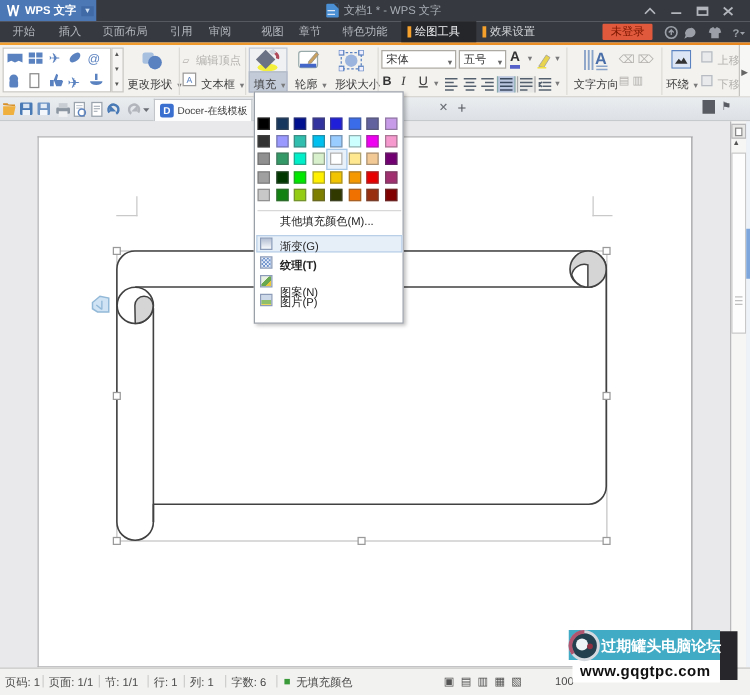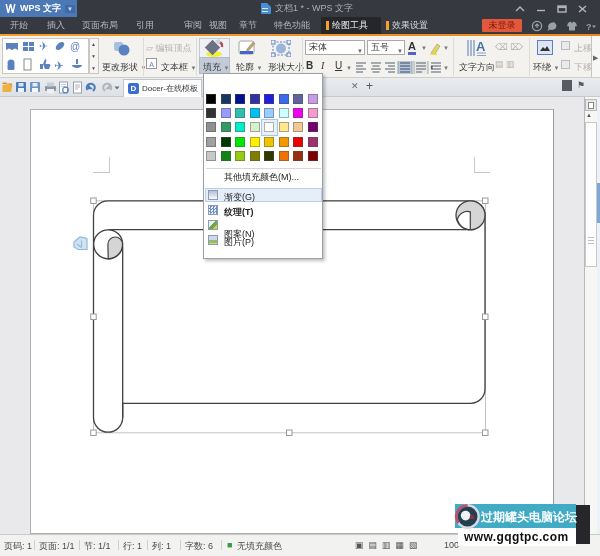--- a/index.html
+++ b/index.html
@@ -81,21 +81,21 @@
       <path d="M44 3.2 h8" stroke-width="1.8"></path>
    <path d="M65 2 l7 6 M72 2 l-7 6"></path>
   </g>
   </svg>
 
 <div class="abs" id="tabrow">
   <span class="tab" style="left:10px;">开始</span>
   <span class="tab" style="left:47px;">插入</span>
   <span class="tab" style="left:82px;">页面布局</span>
   <span class="tab" style="left:136px;">引用</span>
-  <span class="tab" style="left:184px;">审阅</span>
+  <span class="tab" style="left:167px;">审阅</span>
   <span class="tab" style="left:209px;">视图</span>
   <span class="tab" style="left:239px;">章节</span>
   <span class="tab" style="left:274px;">特色功能</span>
   <span class="abs" id="drawtab"></span>
   <span class="omark" style="left:326px;"></span>
   <span class="tab" style="left:332px;color:#f2f2f4;">绘图工具</span>
   <span class="omark" style="left:386px;"></span>
   <span class="tab" style="left:392px;color:#d5d8dc;">效果设置</span>
   <span class="abs" style="left:482px;top:2px;width:40px;height:13px;background:#e0593d;border-radius:1px;color:#7c1800;font-size:9px;line-height:13px;text-align:center;">未登录</span>
   <svg class="abs" style="left:531px;top:3px;" width="65" height="12" viewBox="0 0 65 12">
@@ -137,21 +137,21 @@
       <path d="M70 27 a5 3 0 0 0 10 0 z M74 21 h2 v5 h-2 z"></path>
     </g>
   </svg>
 
   <svg class="abs" style="left:113px;top:5px;" width="18" height="15" viewBox="0 0 18 15">
     <rect x="1" y="1" width="9" height="9" rx="2" fill="#a8c0e0"></rect>
     <circle cx="11" cy="9" r="5.5" fill="#5b82c0"></circle>
   </svg>
   <span class="rlabel" style="left:102px;top:25px;">更改形状 <span class="ddar">▼</span></span>
   <div class="vsep" style="left:143px;"></div>
-  <span class="rlabel gray" style="left:146px;top:6px;">▱ 编辑顶点</span>
+  <span class="rlabel gray" style="left:146px;top:6px;font-family:Liberation Mono, monospace;">▱ 编辑顶点</span>
   <span class="abs" style="left:146px;top:22px;width:11px;height:11px;border:1px solid #9a9896;background:#fff;font-size:7px;color:#5b82c0;line-height:11px;text-align:center;">A</span>
   <span class="rlabel" style="left:161px;top:25px;">文本框 <span class="ddar">▼</span></span>
   <div class="vsep" style="left:196px;"></div>
 
   <div class="abs" style="left:199px;top:2px;width:31px;height:36px;border:1px solid #c2c8d4;background:#f0f1f3;"></div>
   <div class="abs" style="left:199px;top:21px;width:31px;height:17px;background:#c3cbd9;border:1px solid #b2bac8;"></div>
   <svg class="abs" style="left:203px;top:3px;" width="24" height="18" viewBox="0 0 24 18">
     <ellipse cx="11" cy="15" rx="8" ry="3" fill="#f3ef3a"></ellipse>
     <rect x="4" y="3" width="11" height="11" fill="#6b7285" transform="rotate(45 9.5 8.5)"></rect>
     <path d="M14 3 a4 4 0 0 1 5 5" fill="none" stroke="#b04a5a" stroke-width="2.5"></path>

